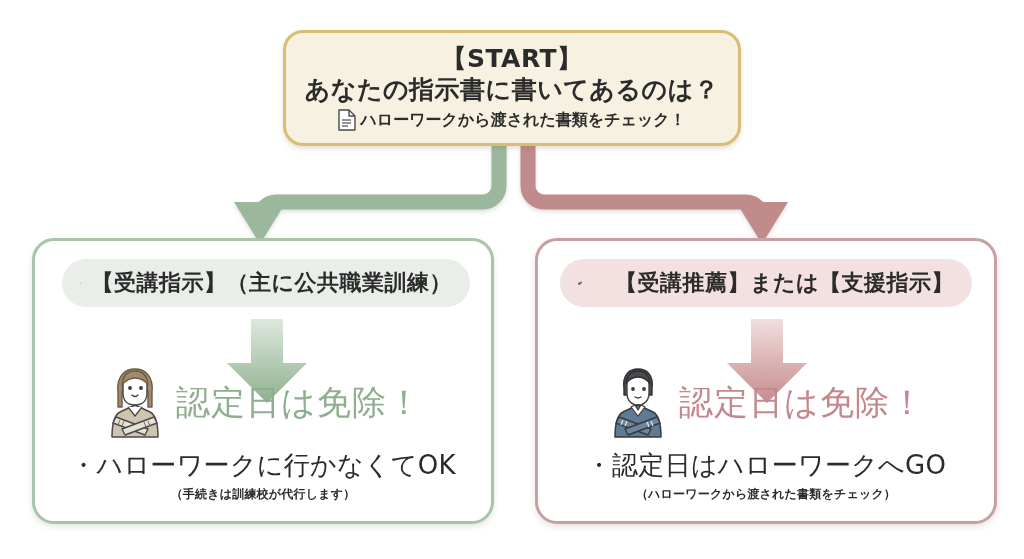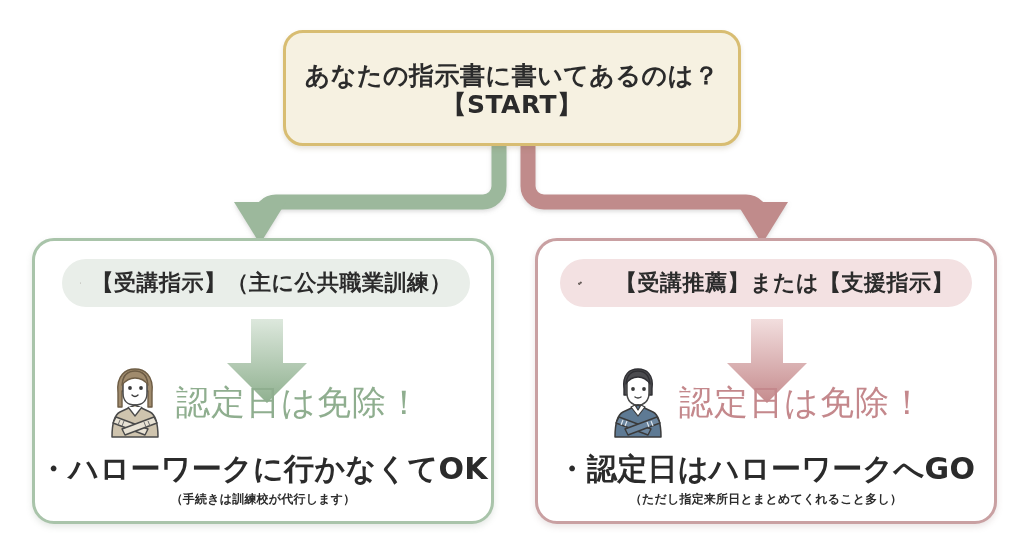--- a/index.html
+++ b/index.html
@@ -161,22 +161,22 @@
 
   
   .bullet-block {
     position: absolute;
     top: 208px;
     left: 0;
     width: 100%;
     text-align: center;
   }
   .bullet-line {
-    font-size: 30px;
-    font-weight: bold;
+    font-size: 26px;
+    font-weight: normal;
     letter-spacing: 0.3px;
     color: #2b2b2b;
     line-height: 1.3;
     white-space: nowrap;
   }
   .sub-line {
     font-size: 12px;
     font-weight: bold;
     letter-spacing: 0.2px;
     color: #2b2b2b;
@@ -218,22 +218,32 @@
              L 528 186
              A 16 16 0 0 0 544 202
              L 746 202
              A 16 16 0 0 1 762 218
              L 762 212" fill="none" stroke="#c08b8b" stroke-width="15" stroke-linecap="butt"></path>
     <polygon points="762,244 736,202 788,202" fill="#c08b8b"></polygon>
   </g>
 </svg>
 
 <div id="start-box">
+  <div id="start-title">【START】</div>
   <div id="start-question">あなたの指示書に書いてあるのは？</div>
-  <div id="start-title">【START】</div>
+  <div id="start-note-row">
+    <svg class="doc-icon" width="18" height="22" viewBox="0 0 18 22">
+      <path d="M1 1 H11 L17 7 V21 H1 Z" fill="#ffffff" stroke="#4a4a4a" stroke-width="1.4" stroke-linejoin="round"></path>
+      <path d="M11 1 V7 H17" fill="none" stroke="#4a4a4a" stroke-width="1.4" stroke-linejoin="round"></path>
+      <line x1="4" y1="11" x2="13" y2="11" stroke="#4a4a4a" stroke-width="1.2"></line>
+      <line x1="4" y1="14" x2="13" y2="14" stroke="#4a4a4a" stroke-width="1.2"></line>
+      <line x1="4" y1="17" x2="10" y2="17" stroke="#4a4a4a" stroke-width="1.2"></line>
+    </svg>
+    <div id="start-note">ハローワークから渡された書類をチェック！</div>
+  </div>
 </div>
 
 <div class="panel" id="panel-left">
 
   <div class="panel-header" id="header-left">
     <svg width="30" height="26" viewBox="0 0 30 26">
       <rect x="1.5" y="2" width="24" height="18" rx="1.5" fill="#ffffff" stroke="#5b5348" stroke-width="1.6"></rect>
       <line x1="5.5" y1="7" x2="19" y2="7" stroke="#5b5348" stroke-width="1.5"></line>
       <line x1="5.5" y1="11" x2="21" y2="11" stroke="#5b5348" stroke-width="1.5"></line>
       <line x1="5.5" y1="15" x2="16" y2="15" stroke="#5b5348" stroke-width="1.5"></line>
@@ -318,15 +328,15 @@
       <line x1="16" y1="53" x2="14" y2="58" stroke="#e6eef4" stroke-width="1.1"></line>
       <line x1="20" y1="54" x2="18" y2="59" stroke="#e6eef4" stroke-width="1.1"></line>
       <line x1="44" y1="54" x2="46" y2="59" stroke="#e6eef4" stroke-width="1.1"></line>
       <line x1="40" y1="55" x2="42" y2="60" stroke="#e6eef4" stroke-width="1.1"></line>
     </svg>
     <span class="result-text" id="result-right-text">認定日は免除！</span>
   </div>
 
   <div class="bullet-block">
     <div class="bullet-line">・認定日はハローワークへGO</div>
-    <div class="sub-line">（ただし指定来所日とまとめてくれること多し）</div>
+    <div class="sub-line">（ハローワークから渡された書類をチェック）</div>
   </div>
 </div>
 
 </body></html>

